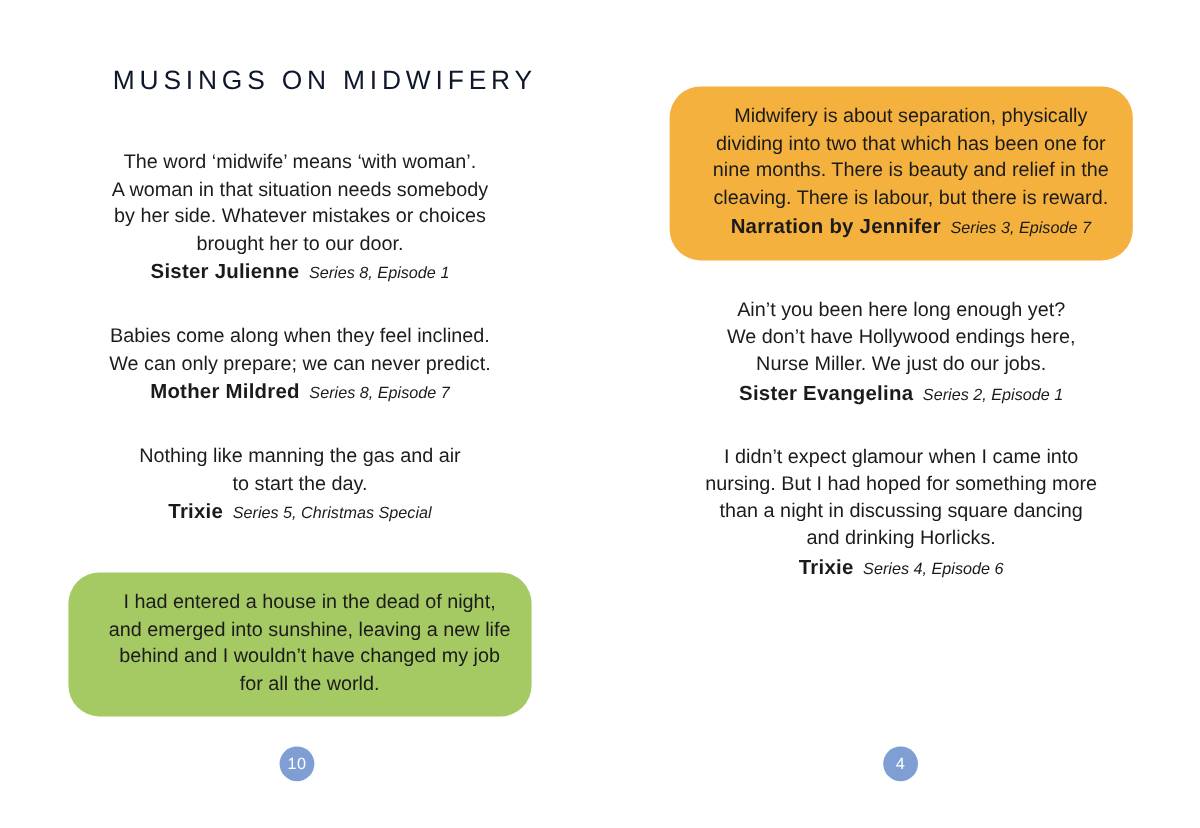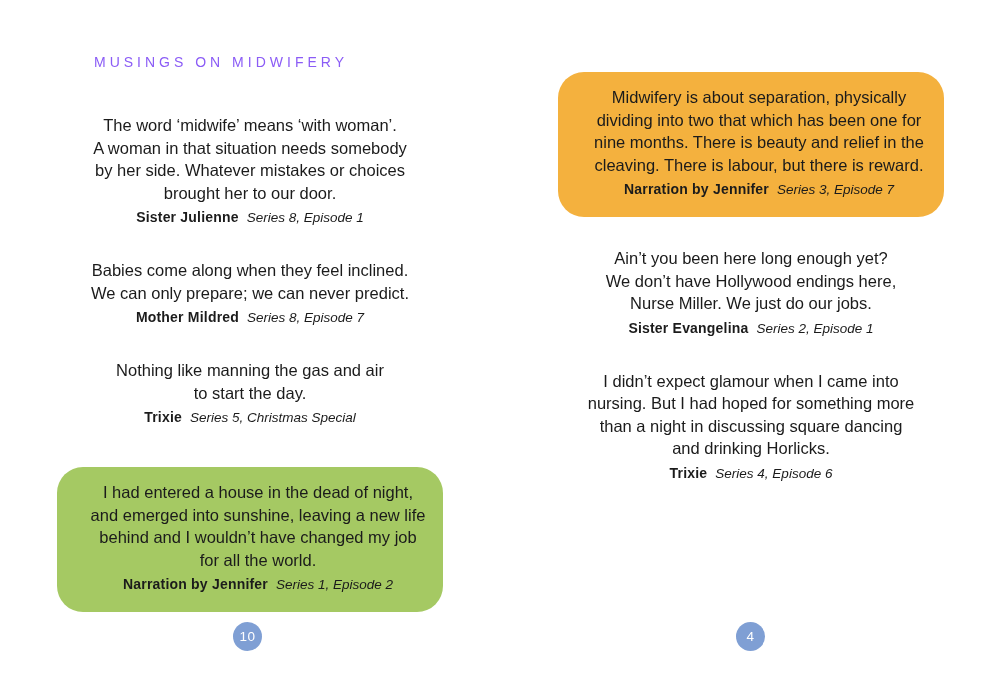--- a/index.html
+++ b/index.html
@@ -26,39 +26,39 @@
     top: 0;
     width: 386px;
     text-align: center;
   }
   .page--left  { left: 57px; }
   .page--right { left: 558px; }
   .page-title {
     margin-top: 54px;
     margin-left: 37px;
     text-align: left;
-    font-size: 14px;
+    font-size: 22px;
     font-weight: 400;
     letter-spacing: 4px;
-    color: #8b5cf6;
+    color: #0f172a;
     white-space: nowrap;
   }
   .quote {
     margin-top: 30px;
     font-size: 16.5px;
     line-height: 22.5px;
     font-weight: 400;
   }
   .page--left .quote:first-of-type { margin-top: 44px; }
   .page--right .quote:first-of-type { margin-top: 72px; }
   .quote-text { font-style: normal; }
   .attribution { line-height: 23px; margin-top: 1px; }
   .who {
     font-weight: 700;
-    font-size: 14px;
+    font-size: 17px;
     letter-spacing: 0.2px;
   }
   .src {
     font-style: italic;
     font-size: 13.5px;
     margin-left: 8px;
     margin-top: 42px;
   }
   .quote--green, .quote--orange {
     border-radius: 26px;
@@ -105,23 +105,20 @@
 
   <div class="quote">
     <div class="quote-text">Nothing like manning the gas and air<br>to start the day.</div>
     <div class="attribution">
       <span class="who">Trixie</span><span class="src">Series 5, Christmas Special</span>
     </div>
   </div>
 
   <div class="quote quote--green">
     <div class="quote-text">I had entered a house in the dead of night,<br>and emerged into sunshine, leaving a new life<br>behind and I wouldn’t have changed my job<br>for all the world.</div>
-    <div class="attribution">
-      <span class="who">Narration by Jennifer</span><span class="src">Series 1, Episode 2</span>
-    </div>
   </div>
 </div>
   </div>
 
   <div class="page page--right">
     <div>
   <div class="quote quote--orange">
     <div class="quote-text">Midwifery is about separation, physically<br>dividing into two that which has been one for<br>nine months. There is beauty and relief in the<br>cleaving. There is labour, but there is reward.</div>
     <div class="attribution">
       <span class="who">Narration by Jennifer</span><span class="src">Series 3, Episode 7</span>

